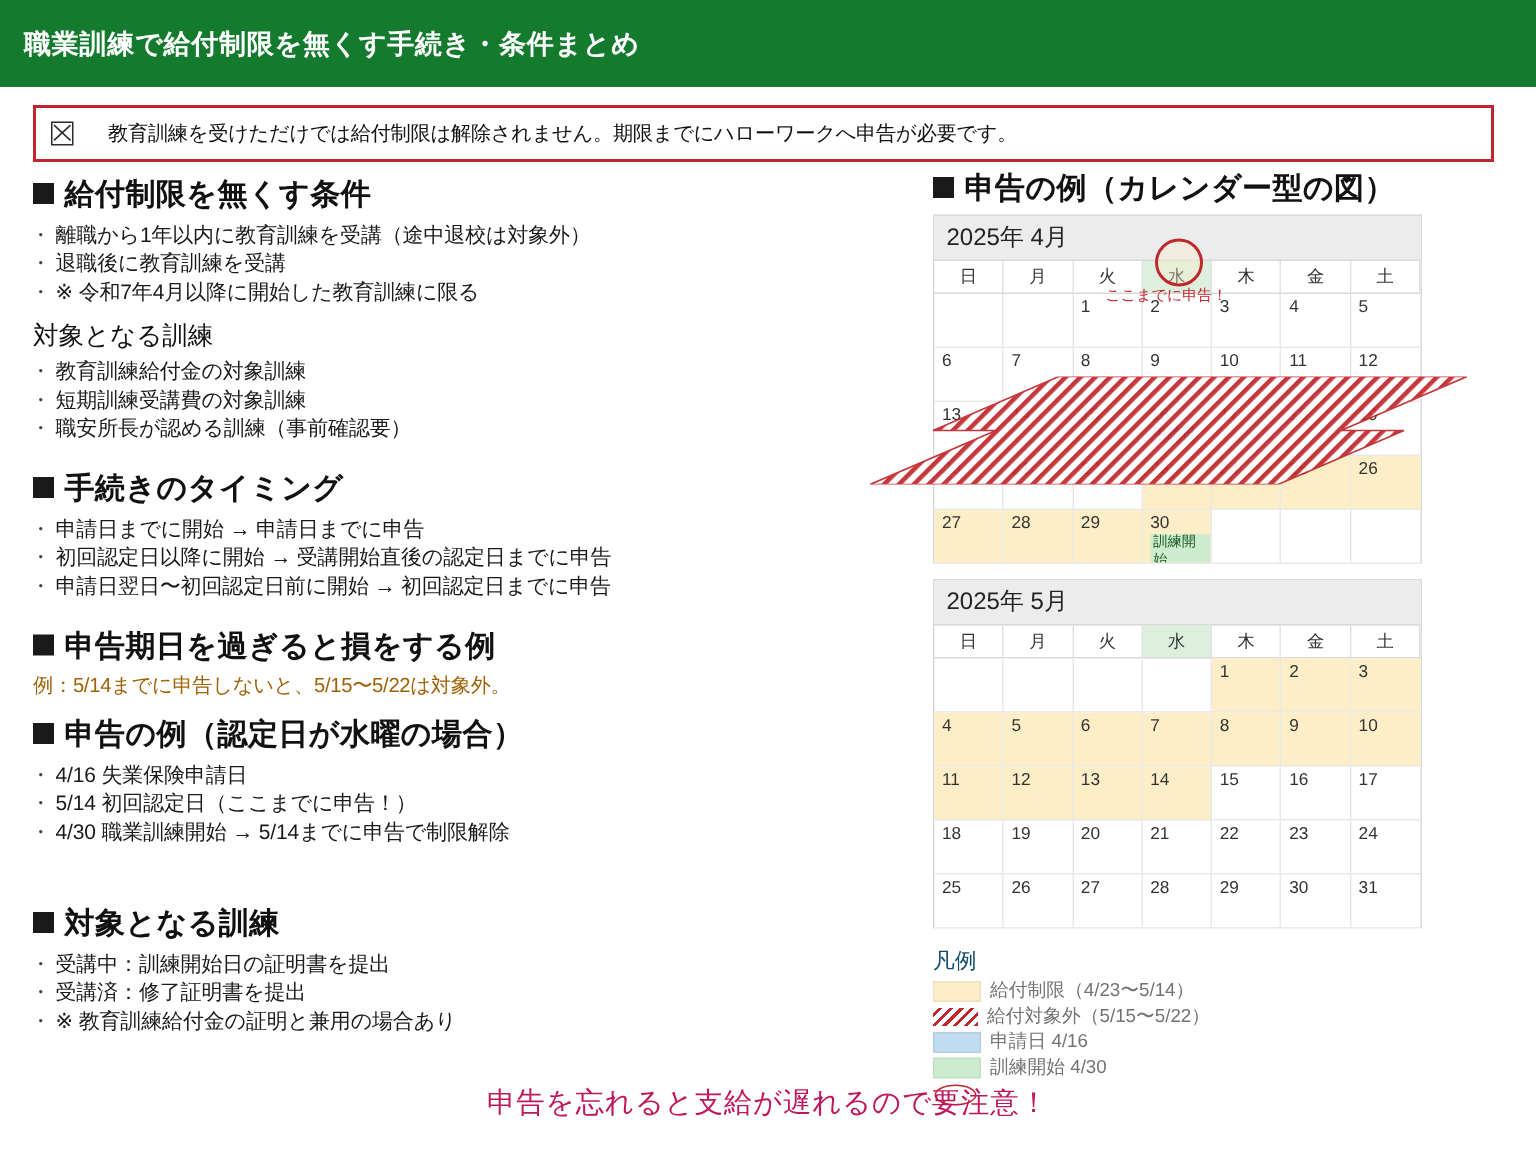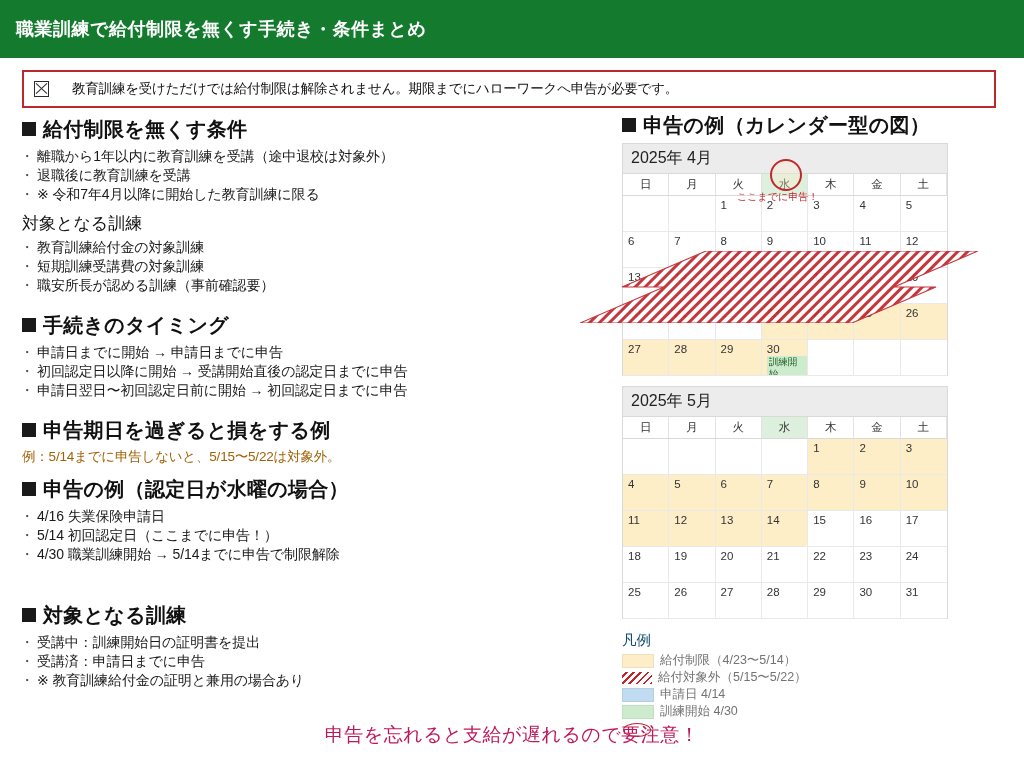--- a/index.html
+++ b/index.html
@@ -186,21 +186,21 @@
     <li>4/30 職業訓練開始 → 5/14までに申告で制限解除</li>
   </ul>
 
   <div class="gap-l"></div>
 
   <div class="sec-head">
     <span class="sq"></span><span>対象となる訓練</span>
   </div>
   <ul class="bullets">
     <li>受講中：訓練開始日の証明書を提出</li>
-    <li>受講済：申請日までに申告</li>
+    <li>受講済：修了証明書を提出</li>
     <li>※ 教育訓練給付金の証明と兼用の場合あり</li>
   </ul>
 </div>
 
 <div class="right-col">
   <div class="sec-head">
     <span class="sq"></span><span>申告の例（カレンダー型の図）</span>
   </div>
 
   <div class="cal-wrap">
@@ -324,21 +324,21 @@
         <div class="legend-row">
           <span class="sw cream"></span>
           <span class="legend-label">給付制限（4/23〜5/14）</span>
         </div>
         <div class="legend-row">
           <span class="sw hatchsw"></span>
           <span class="legend-label">給付対象外（5/15〜5/22）</span>
         </div>
         <div class="legend-row">
           <span class="sw blue"></span>
-          <span class="legend-label">申請日 4/14</span>
+          <span class="legend-label">申請日 4/16</span>
         </div>
         <div class="legend-row">
           <span class="sw green"></span>
           <span class="legend-label">訓練開始 4/30</span>
         </div>
         <div class="legend-row">
           <span class="sw ell"></span>
         </div>
       </div>
   </div>

